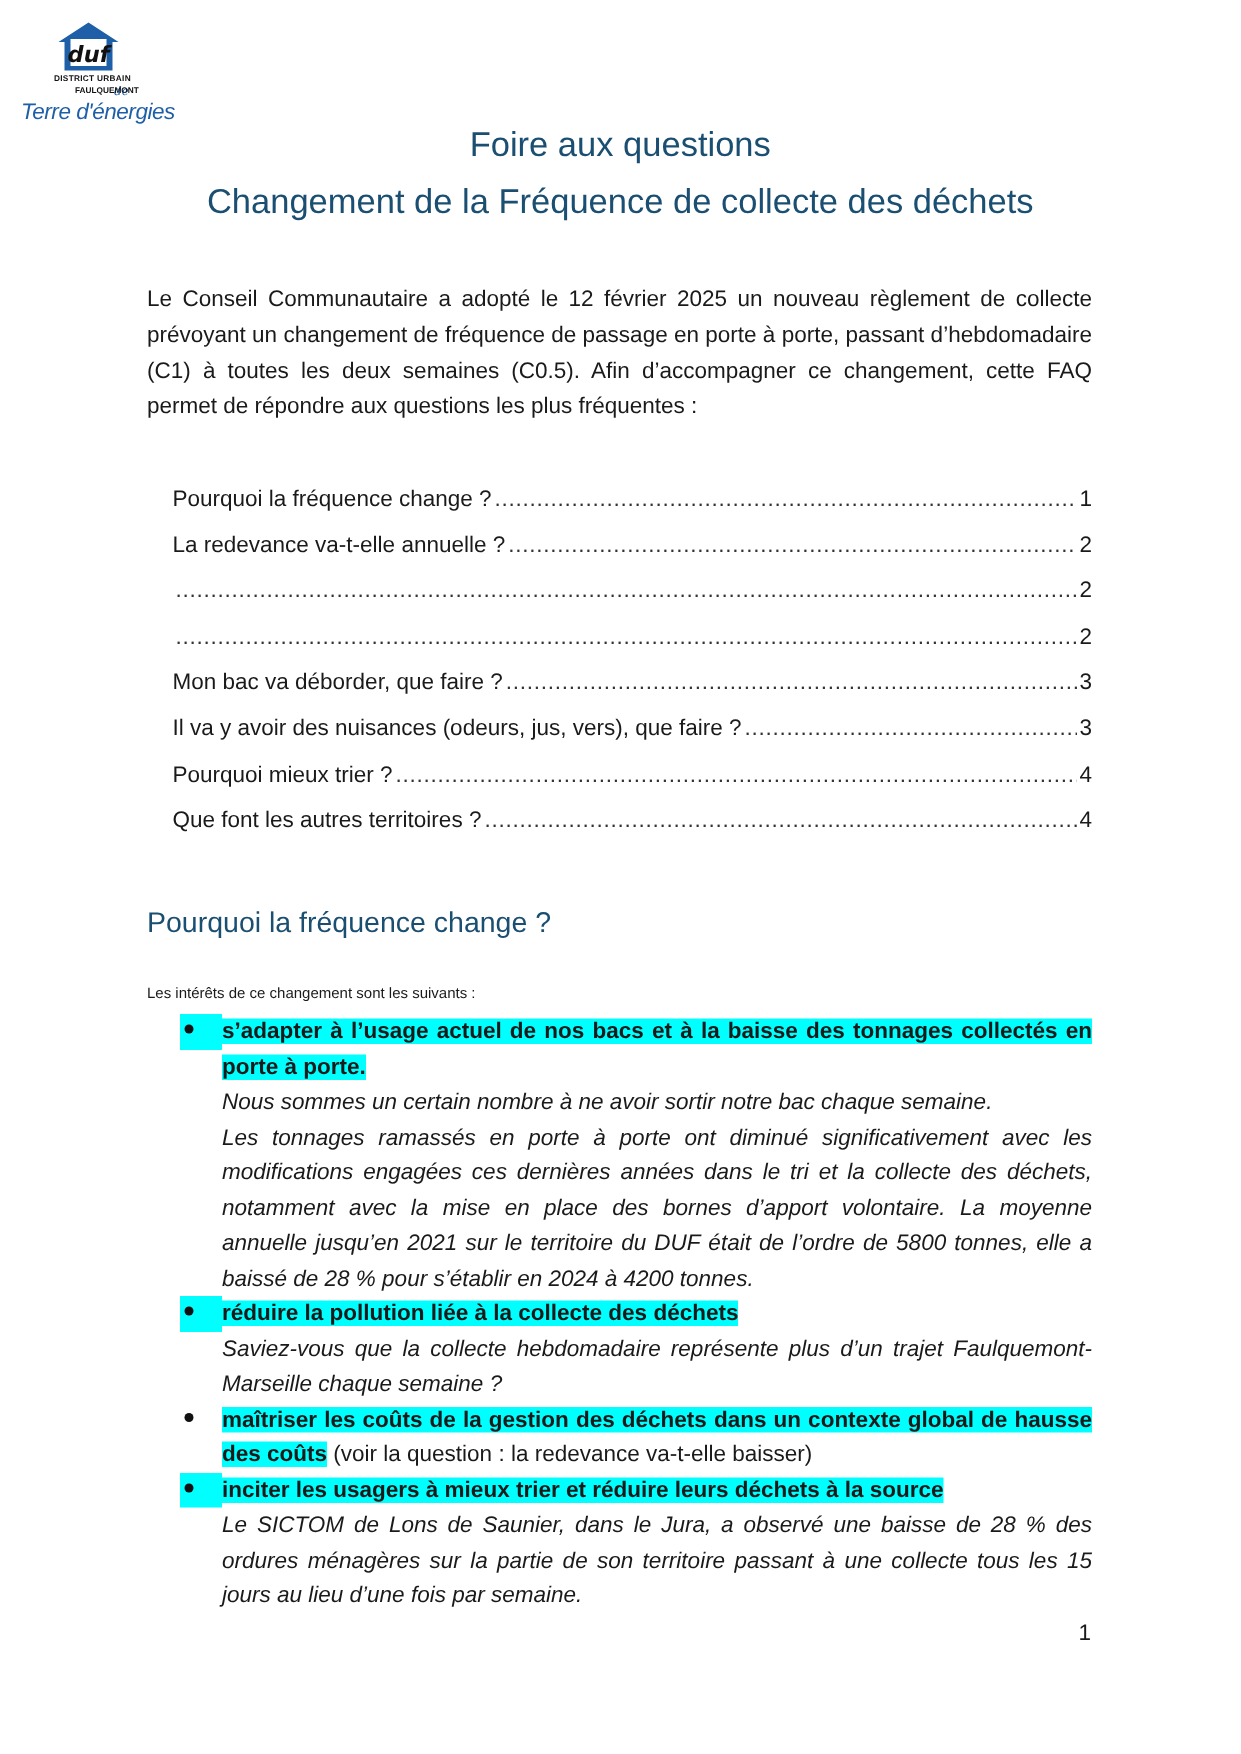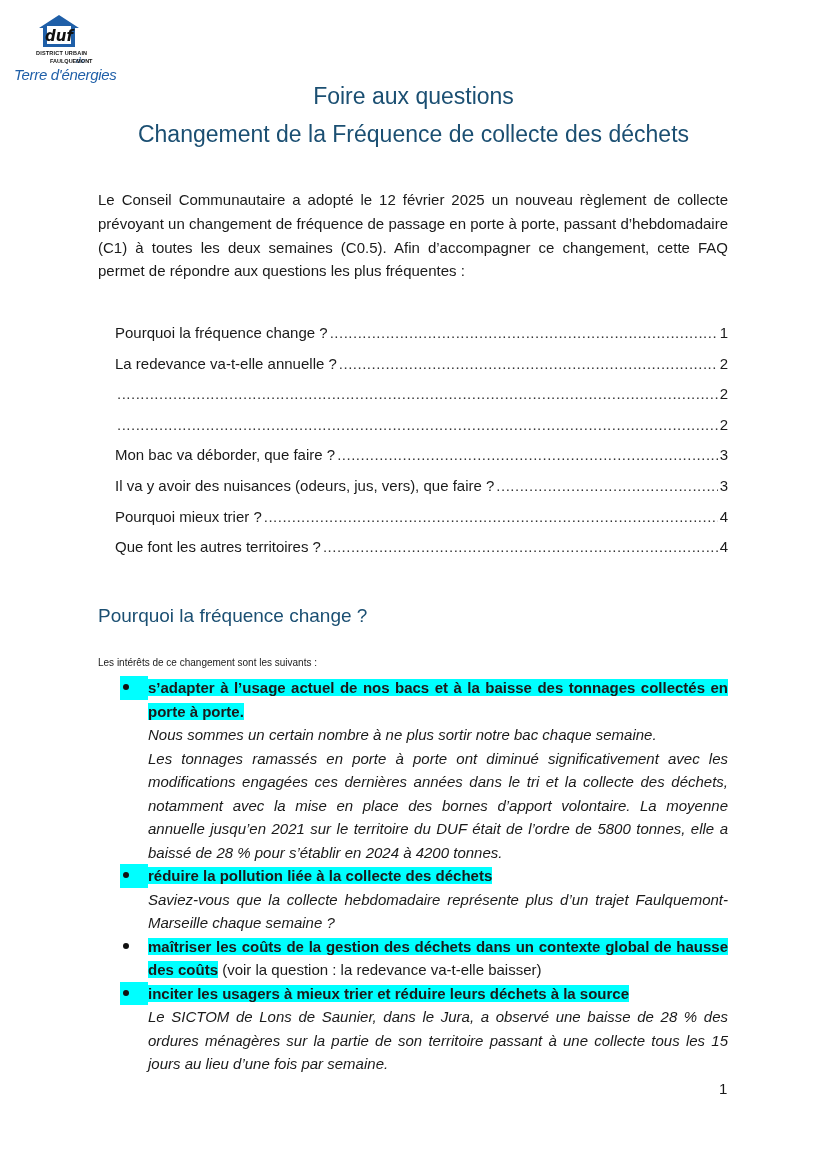--- a/index.html
+++ b/index.html
@@ -103,21 +103,21 @@
 </div>
 
 <div class="h2">Pourquoi la fréquence change ?</div>
 <div class="lead">Les intérêts de ce changement sont les suivants :</div>
 
 <div class="list">
   <div class="item">
     <span class="bullet hl"><span class="bullet-dot"></span></span>
     <div class="item-head"><span class="hl-text">s’adapter à l’usage actuel de nos bacs et à la baisse des tonnages collectés en porte à porte.</span></div>
     <div class="item-body">
-      <p>Nous sommes un certain nombre à ne plus sortir notre bac chaque semaine.</p>
+      <p>Nous sommes un certain nombre à ne avoir sortir notre bac chaque semaine.</p>
       <p>Les tonnages ramassés en porte à porte ont diminué significativement avec les modifications engagées ces dernières années dans le tri et la collecte des déchets, notamment avec la mise en place des bornes d’apport volontaire. La moyenne annuelle jusqu’en 2021 sur le territoire du DUF était de l’ordre de 5800 tonnes, elle a baissé de 28 % pour s’établir en 2024 à 4200 tonnes.</p>
     </div>
   </div>
   <div class="item">
     <span class="bullet hl"><span class="bullet-dot"></span></span>
     <div class="item-head"><span class="hl-text">réduire la pollution liée à la collecte des déchets</span></div>
     <div class="item-body">
       <p>Saviez-vous que la collecte hebdomadaire représente plus d’un trajet Faulquemont-Marseille chaque semaine ?</p>
     </div>
   </div>

